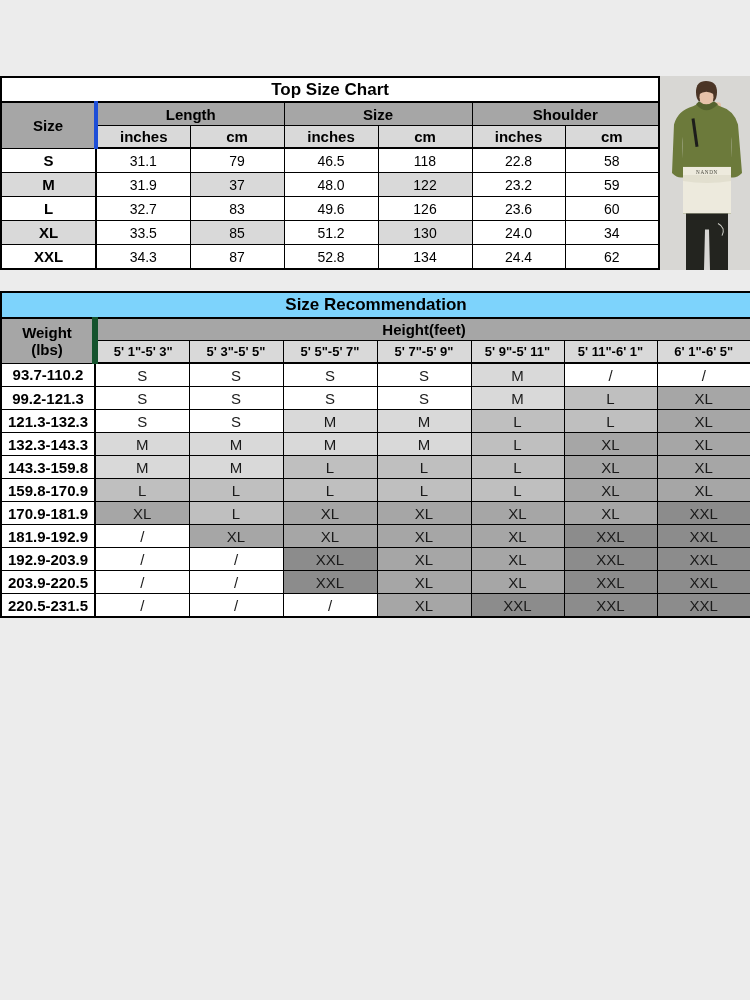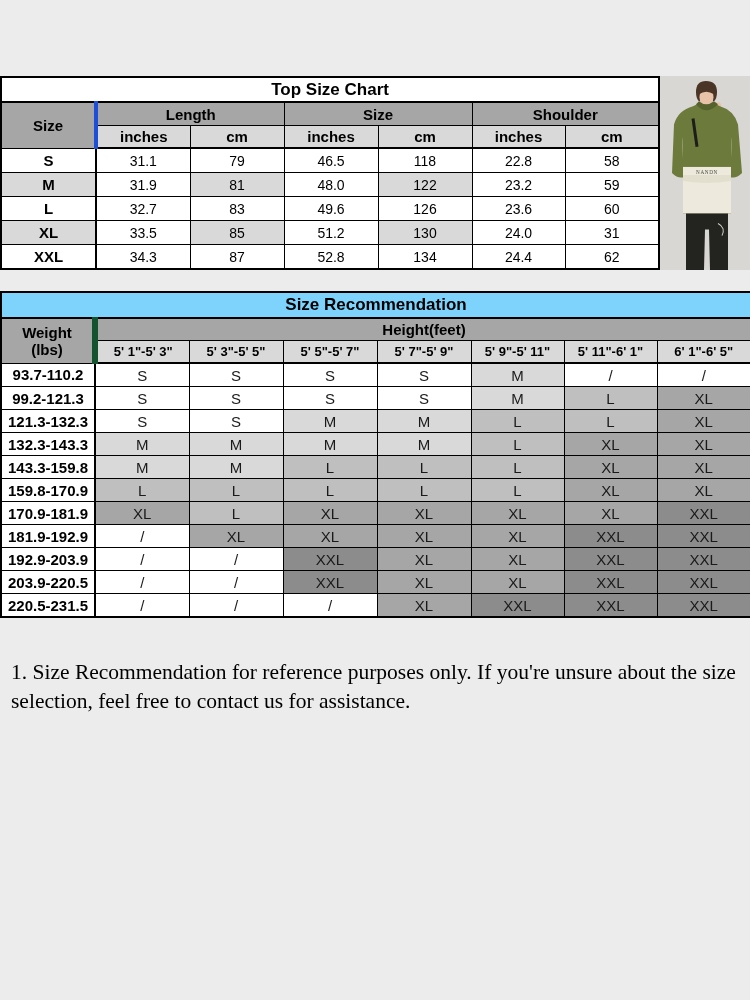--- a/index.html
+++ b/index.html
@@ -95,21 +95,21 @@
           <td>31.1</td>
           <td>79</td>
           <td>46.5</td>
           <td>118</td>
           <td>22.8</td>
           <td>58</td>
         </tr>
         <tr>
           <td class="size-cell shade">M</td>
           <td>31.9</td>
-          <td class="shade">81</td>
+          <td class="shade">37</td>
           <td>48.0</td>
           <td class="shade">122</td>
           <td>23.2</td>
           <td>59</td>
         </tr>
         <tr>
           <td class="size-cell">L</td>
           <td>32.7</td>
           <td>83</td>
           <td>49.6</td>
@@ -117,21 +117,21 @@
           <td>23.6</td>
           <td>60</td>
         </tr>
         <tr>
           <td class="size-cell shade">XL</td>
           <td>33.5</td>
           <td class="shade">85</td>
           <td>51.2</td>
           <td class="shade">130</td>
           <td>24.0</td>
-          <td>31</td>
+          <td>34</td>
         </tr>
         <tr>
           <td class="size-cell">XXL</td>
           <td>34.3</td>
           <td>87</td>
           <td>52.8</td>
           <td>134</td>
           <td>24.4</td>
           <td>62</td>
         </tr>
@@ -305,14 +305,13 @@
         <td style="background: rgb(255, 255, 255);">/</td>
         <td style="background: rgb(166, 166, 166);">XL</td>
         <td style="background: rgb(140, 140, 140);">XXL</td>
         <td style="background: rgb(140, 140, 140);">XXL</td>
         <td style="background: rgb(140, 140, 140);">XXL</td>
       </tr>
     </tbody>
 </table>
 
 <div class="note">
-  <p class="first">1. Size Recommendation for reference purposes only. If you're unsure about the size selection, feel free to contact us for assistance.</p>
 </div>
 
 </body></html>

